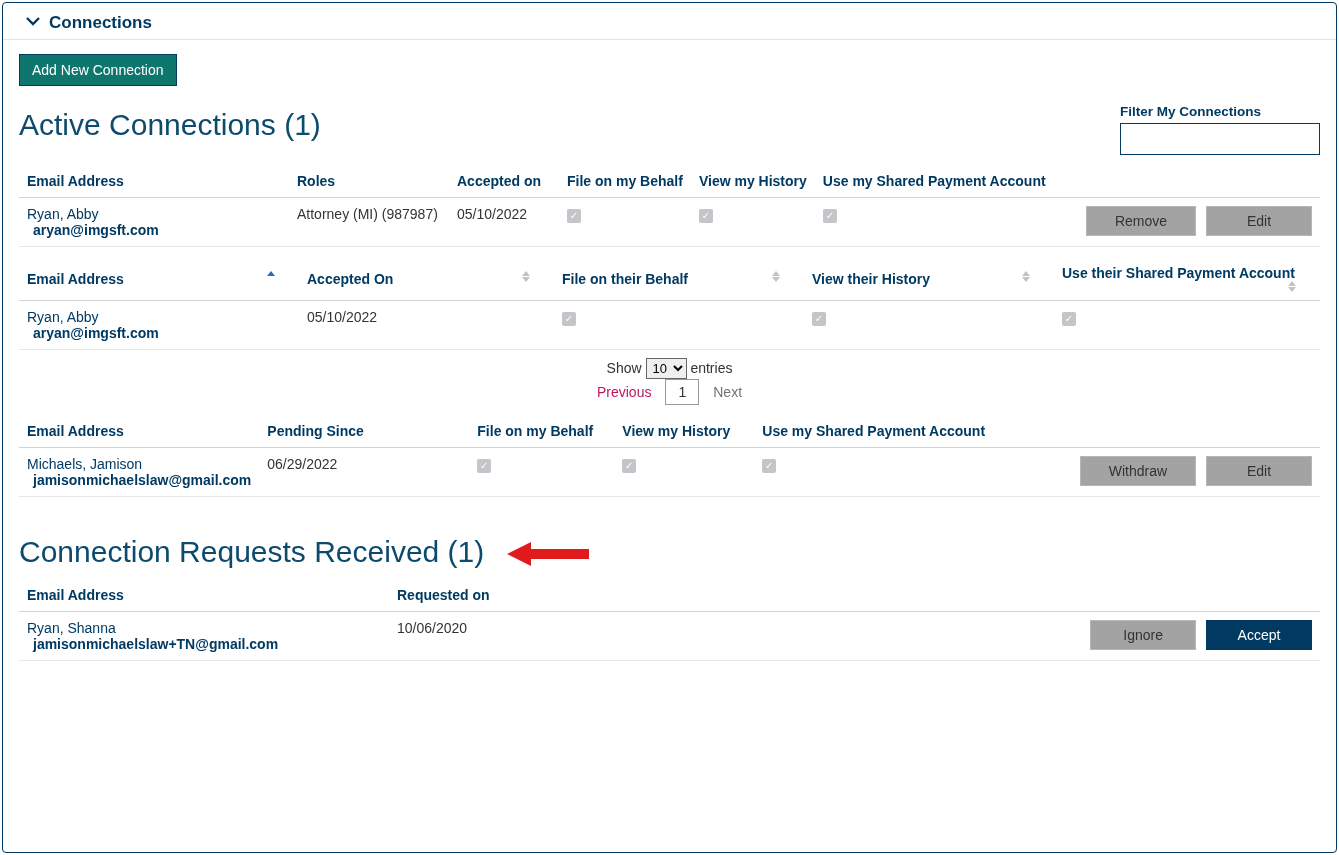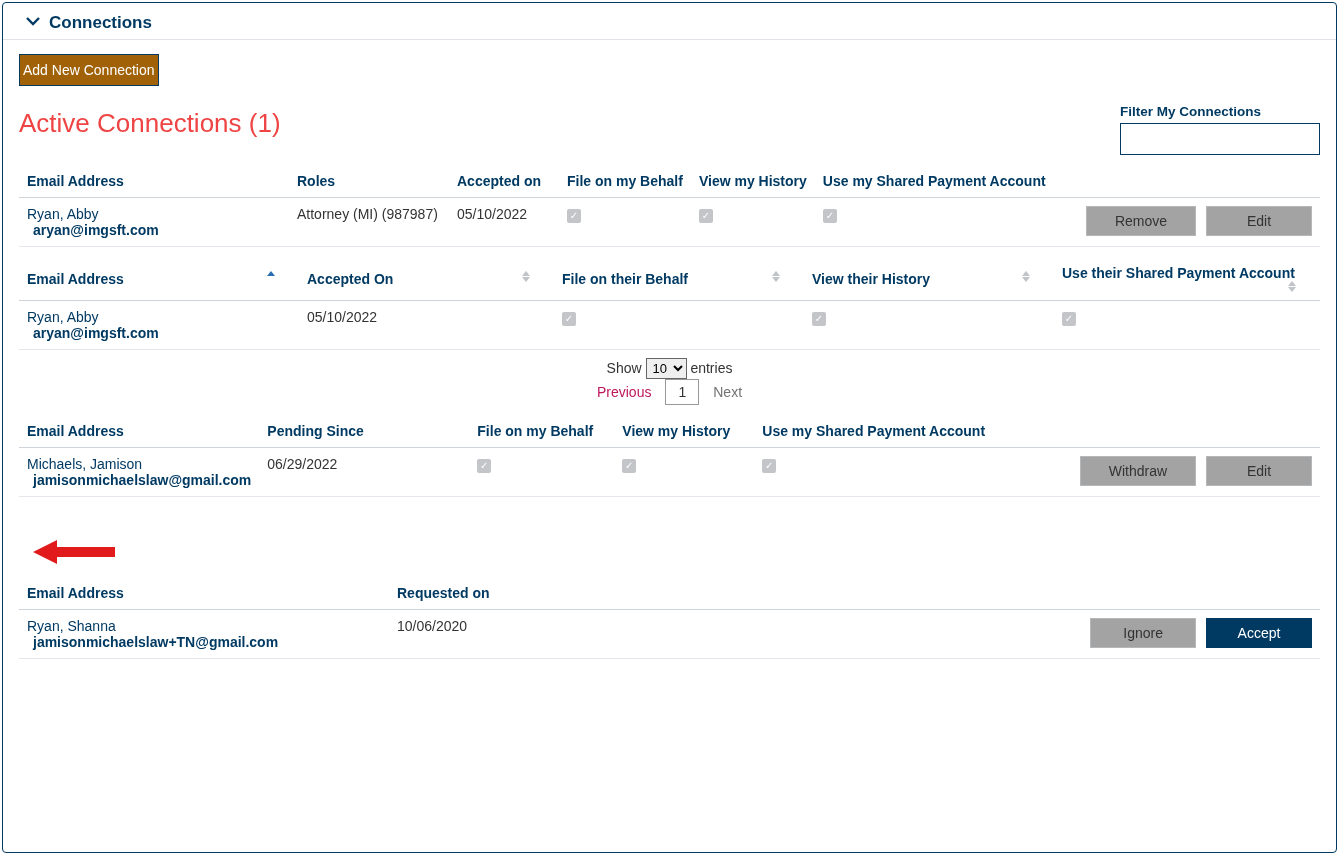--- a/index.html
+++ b/index.html
@@ -2,22 +2,22 @@
 <html><head>
 <meta charset="utf-8">
 <style>
   * { box-sizing: border-box; }
   body { margin: 0; padding: 2px; font-family: "Segoe UI", Arial, sans-serif; color: #003a63; background: #fff; }
   .panel { border: 1.5px solid #003a63; border-radius: 4px; padding: 0; width: 1335px; min-height: 851px; }
   .panel-header { display: flex; align-items: center; padding: 10px 16px 6px 22px; font-weight: 600; border-bottom: 1px solid #e0e4e8; }
   .panel-header .chev { display:inline-block; margin-right: 8px; }
   .panel-header .title { font-size: 17px; color: #003a63; }
   .body { padding: 14px 16px 30px 16px; }
-  .btn-primary { background: #a16207; color: #fff; border: 1px solid #003a63; padding: 7px 3px; font-size: 14px; cursor: pointer; }
-  .section-head { font-size: 26px; color: #ef4444; font-weight: 400; margin-top: 22px; margin-bottom: 4px; }
+  .btn-primary { background: #0f766e; color: #fff; border: 1px solid #003a63; padding: 7px 12px; font-size: 14px; cursor: pointer; }
+  .section-head { font-size: 30px; color: #0c4a6e; font-weight: 400; margin-top: 22px; margin-bottom: 4px; }
   .filter-area { float: right; margin-top: -4px; }
   .filter-label { font-size: 13.5px; color: #003a63; display:block; margin-bottom:4px;font-weight:bold; }
   .filter-input { width: 200px; height: 32px; border: 1.5px solid #003a63; padding: 2px 6px; font-size: 14px; }
   table { width: 100%; border-collapse: collapse; margin-top: 10px; }
   th { text-align: left; font-size: 14px; color: #003a63; font-weight: 600; padding: 8px 8px; border-bottom: 1px solid #cfd4da; white-space: nowrap; }
   td { font-size: 14px; color: #333; padding: 8px 8px; border-bottom: 1px solid #e4e7eb; vertical-align: top; }
   td.name-cell { color: #003a63; }
   td.name-cell .nm { display:block; }
   td.name-cell .em { display:block; font-weight:600; padding-left: 6px; }
   .cbx { width:14px; height:14px; background:#c3c5c8; display:inline-flex; align-items:center; justify-content:center; border-radius:2px; color:#fff; font-size:10px; line-height:10px; }
@@ -191,20 +191,21 @@
           <td class="actions">
             <button class="btn-light">Withdraw</button>
             <button class="btn-light">Edit</button>
           </td>
         </tr>
       </tbody>
     </table>
 
     
     <div class="section-head" style="margin-top:38px">
+      <span>Connection Requests Received (1)</span>
       <span class="arrow-annot">
         <svg width="84" height="30">
             <polygon points="0,15 24,3 24,10 82,10 82,20 24,20 24,27" fill="#e11b1b"></polygon>
           </svg>
       </span>
     </div>
 
     <table>
       <thead>
         <tr>

